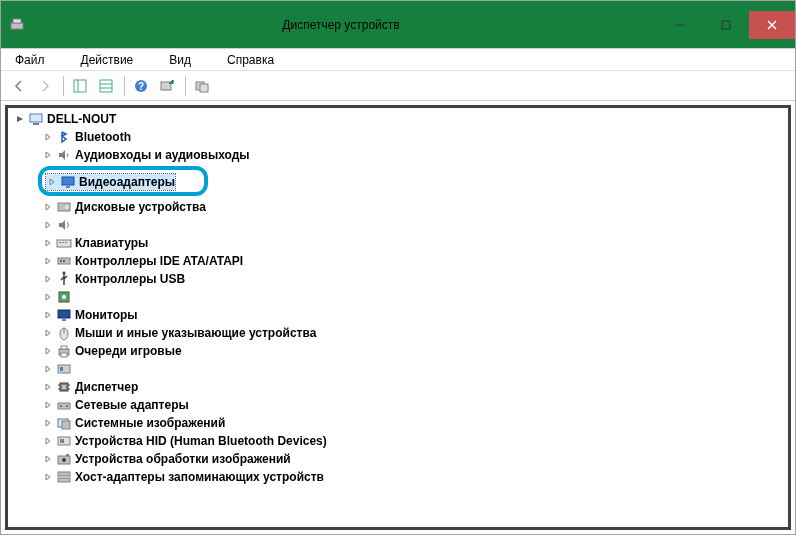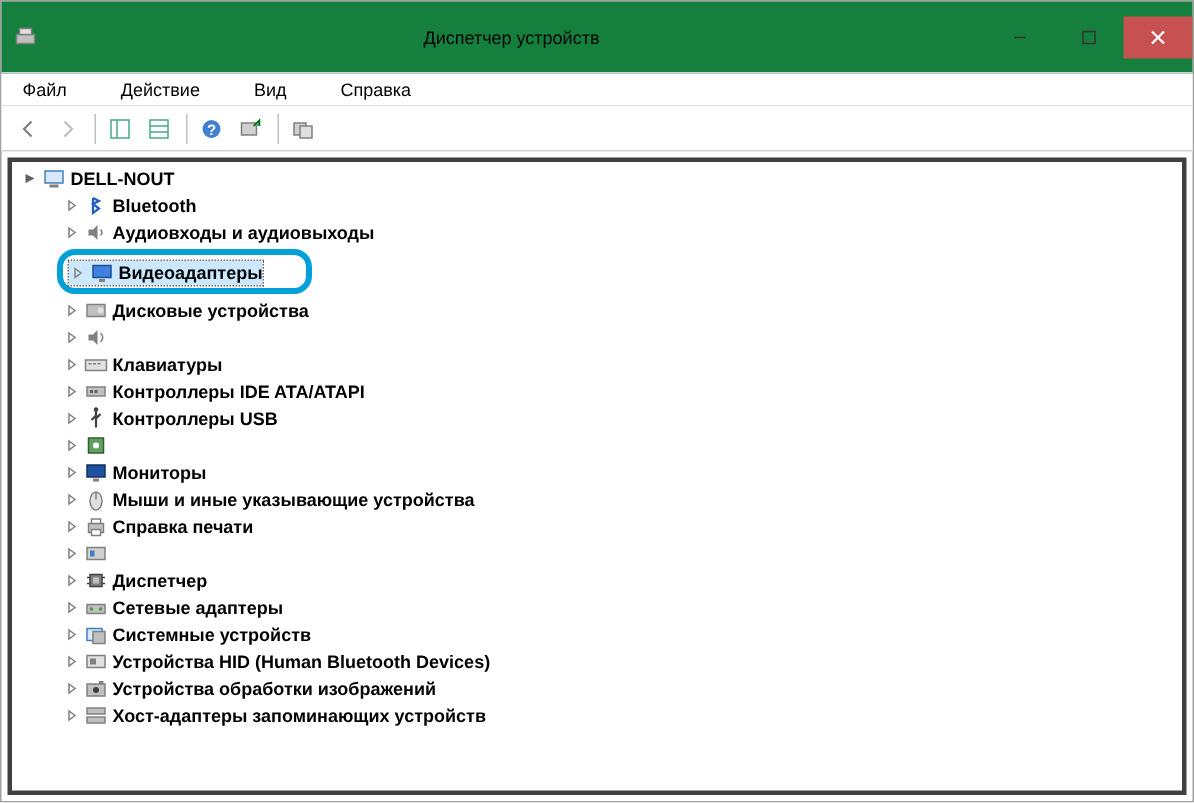--- a/index.html
+++ b/index.html
@@ -304,21 +304,21 @@
               <path d="M3 2 L7 5 L3 8 Z" fill="none" stroke="#808080"></path>
             </svg>
           </span>
           <span class="node-icon">
             <svg width="16" height="16">
               <rect x="3" y="6" width="10" height="6" fill="#c0c0c0" stroke="#808080"></rect>
               <rect x="5" y="3" width="6" height="3" fill="#fff" stroke="#808080"></rect>
               <rect x="5" y="10" width="6" height="4" fill="#fff" stroke="#808080"></rect>
             </svg>
           </span>
-          <span class="node-label">Справка печати</span>
+          <span class="node-label">Очереди игровые</span>
         </div>
         <div class="tree-row">
           <span class="indent" style="width:34px"></span>
           <span class="expander">
             <svg width="10" height="10">
               <path d="M3 2 L7 5 L3 8 Z" fill="none" stroke="#808080"></path>
             </svg>
           </span>
           <span class="node-icon">
             <svg width="16" height="16">
@@ -368,21 +368,21 @@
             <svg width="10" height="10">
               <path d="M3 2 L7 5 L3 8 Z" fill="none" stroke="#808080"></path>
             </svg>
           </span>
           <span class="node-icon">
             <svg width="16" height="16">
               <rect x="2" y="4" width="10" height="8" fill="#d8e8f8" stroke="#4080c0"></rect>
               <rect x="6" y="6" width="8" height="8" fill="#c0c0c0" stroke="#808080"></rect>
             </svg>
           </span>
-          <span class="node-label">Системные устройств</span>
+          <span class="node-label">Системные изображений</span>
         </div>
         <div class="tree-row">
           <span class="indent" style="width:34px"></span>
           <span class="expander">
             <svg width="10" height="10">
               <path d="M3 2 L7 5 L3 8 Z" fill="none" stroke="#808080"></path>
             </svg>
           </span>
           <span class="node-icon">
             <svg width="16" height="16">

